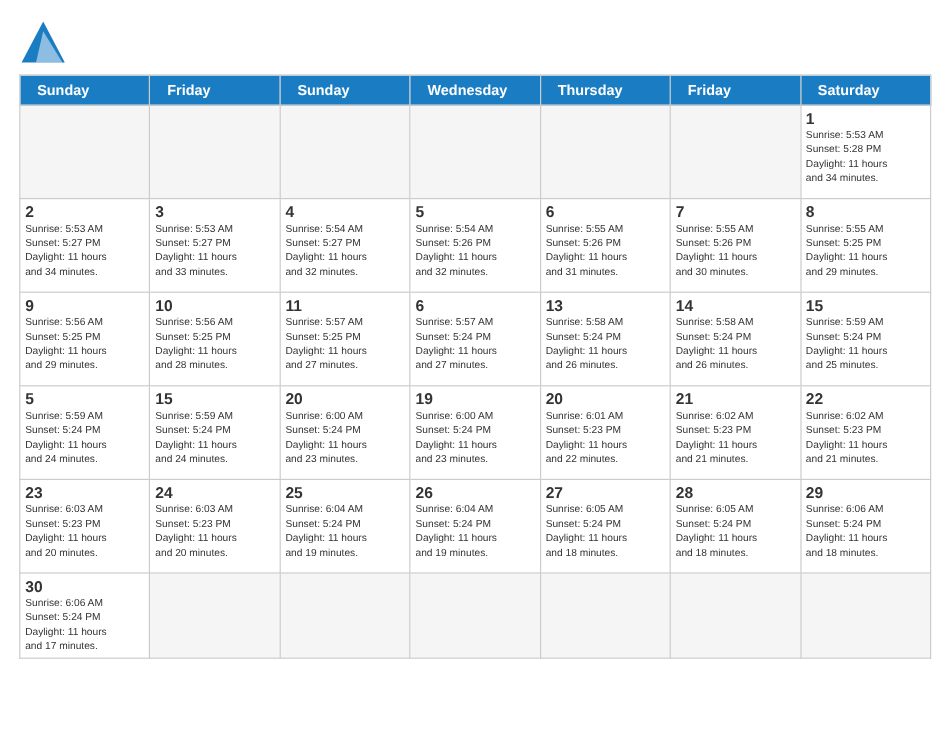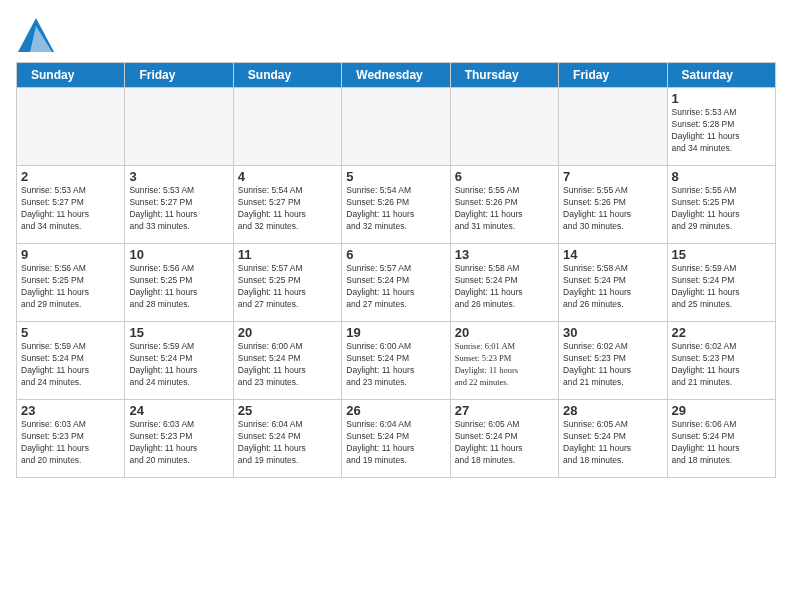--- a/index.html
+++ b/index.html
@@ -266,27 +266,27 @@
           </td>
           <td>
             <span class="day-number">19</span>
             <div class="day-info" style="white-space: pre-line;">Sunrise: 6:00 AM
 Sunset: 5:24 PM
 Daylight: 11 hours
 and 23 minutes.</div>
           </td>
           <td>
             <span class="day-number">20</span>
-            <div class="day-info" style="white-space: pre-line; font-family: Liberation Serif, serif;">Sunrise: 6:01 AM
+            <div class="day-info" style="white-space: pre-line;">Sunrise: 6:01 AM
 Sunset: 5:23 PM
 Daylight: 11 hours
 and 22 minutes.</div>
           </td>
           <td>
-            <span class="day-number">30</span>
+            <span class="day-number">21</span>
             <div class="day-info" style="white-space: pre-line;">Sunrise: 6:02 AM
 Sunset: 5:23 PM
 Daylight: 11 hours
 and 21 minutes.</div>
           </td>
           <td>
             <span class="day-number">22</span>
             <div class="day-info" style="white-space: pre-line;">Sunrise: 6:02 AM
 Sunset: 5:23 PM
 Daylight: 11 hours
@@ -336,16 +336,31 @@
 Daylight: 11 hours
 and 18 minutes.</div>
           </td>
           <td>
             <span class="day-number">29</span>
             <div class="day-info" style="white-space: pre-line;">Sunrise: 6:06 AM
 Sunset: 5:24 PM
 Daylight: 11 hours
 and 18 minutes.</div>
           </td>
+        </tr>
+        <tr class="last-row">
+          <td>
+            <span class="day-number">30</span>
+            <div class="day-info" style="white-space: pre-line;">Sunrise: 6:06 AM
+Sunset: 5:24 PM
+Daylight: 11 hours
+and 17 minutes.</div>
+          </td>
+          <td class="empty"></td>
+          <td class="empty"></td>
+          <td class="empty"></td>
+          <td class="empty"></td>
+          <td class="empty"></td>
+          <td class="empty"></td>
         </tr>
       </tbody>
   </table>
 </div>
 
 </body></html>

